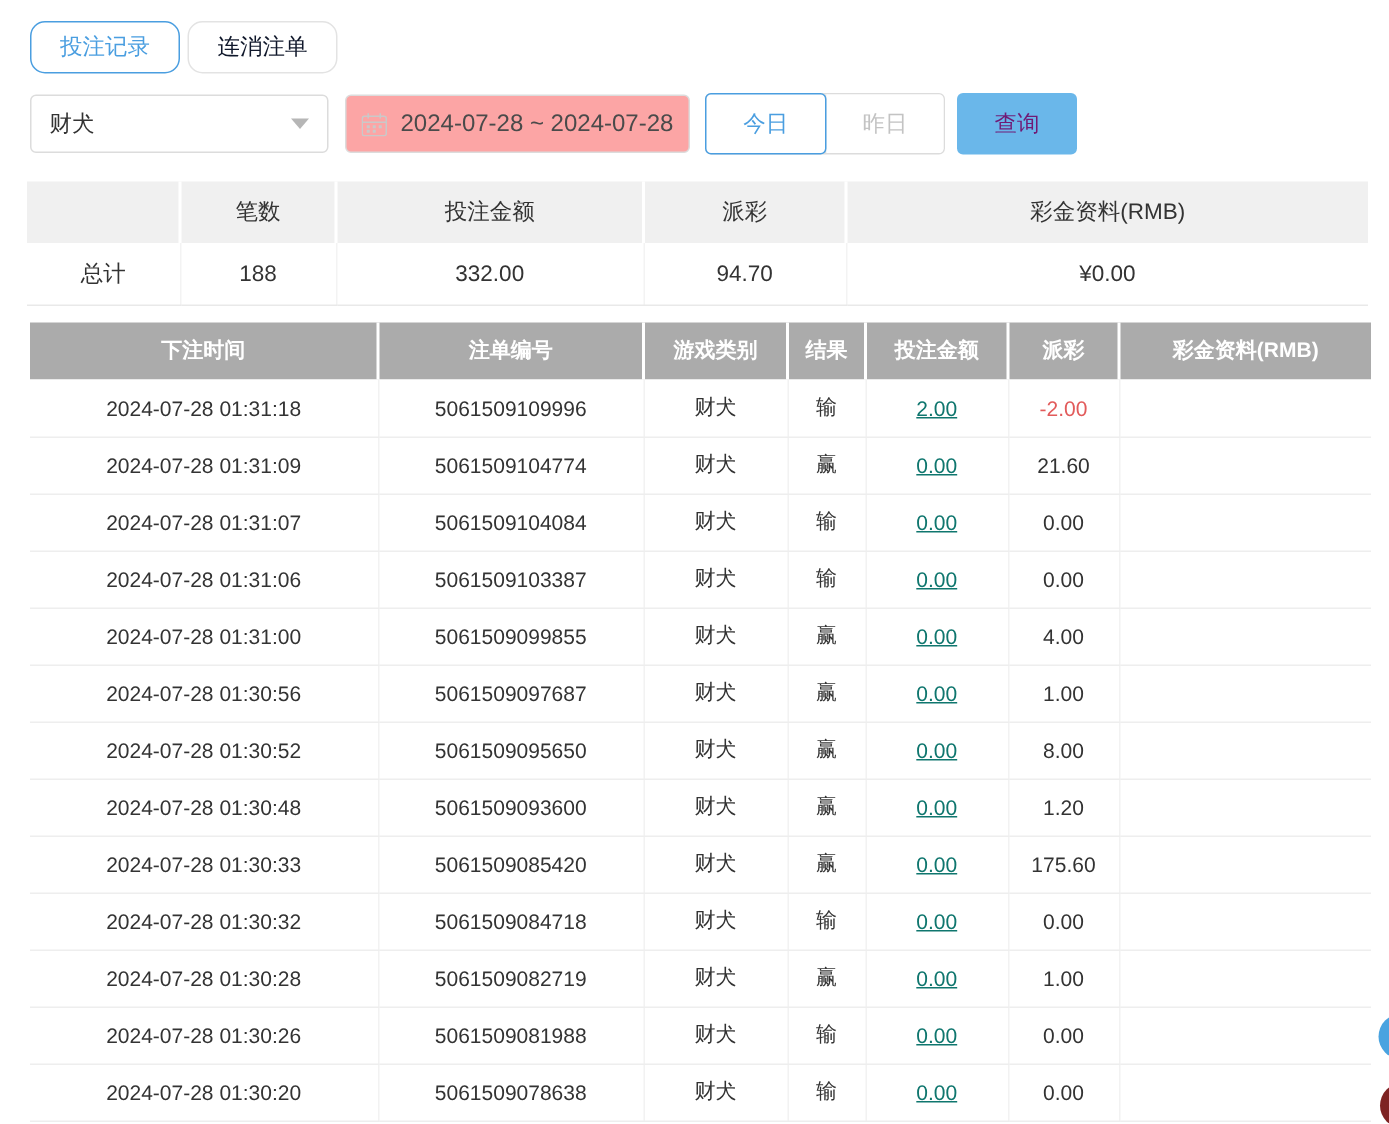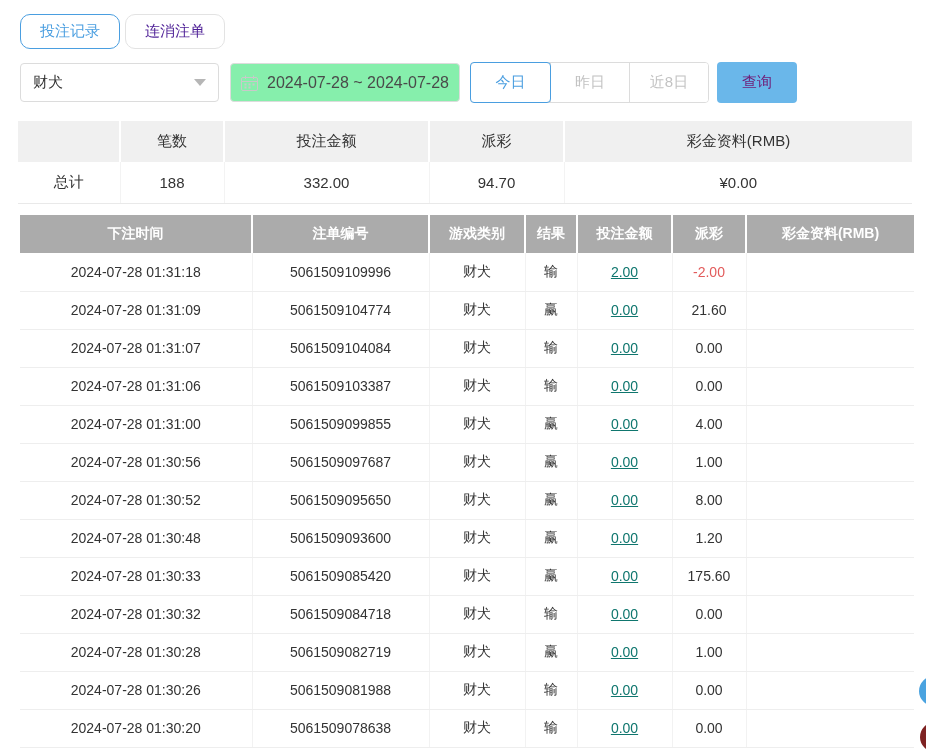--- a/index.html
+++ b/index.html
@@ -3,32 +3,32 @@
 <meta charset="utf-8">
 <style>
   * { margin:0; padding:0; box-sizing:border-box; }
   html,body { background:#fff; }
   body { font-family:"Liberation Sans", sans-serif; color:#333; }
   .page { position:relative; width:926px; height:749px; background:#fff; overflow:hidden; }
 
   
   .tabs { position:absolute; top:14px; left:20px; display:flex; gap:5px; }
   .tab { height:35px; padding:0 19px; display:flex; align-items:center; background:#fff;
-         border:1px solid #e3e3e3; border-radius:10px; font-size:15px; color:#4c1d95; cursor:pointer; }
+         border:1px solid #e3e3e3; border-radius:10px; font-size:15px; color:#0f172a; cursor:pointer; }
   .tab.active { border-color:#4a9ee0; color:#4a9ee0; }
 
   
   .filters { position:absolute; top:62px; left:20px; display:flex; align-items:center; }
   .select-box { width:199px; height:39px; border:1px solid #dcdcdc; border-radius:4px;
                 display:flex; align-items:center; padding:0 12px; font-size:15px; cursor:pointer; background:#fff; }
   .select-box .val { flex:1; color:#333; }
   .chevron { width:0; height:0; border-left:6px solid transparent; border-right:6px solid transparent;
              border-top:7px solid #b6b6b6; }
   .date-box { margin-left:11px; width:230px; height:39px; border:1px solid #dcdcdc; border-radius:4px;
-              display:flex; align-items:center; padding:0 10px; font-size:16px; color:#4a4a4a; background:#86efac; cursor:pointer; }
+              display:flex; align-items:center; padding:0 10px; font-size:16px; color:#4a4a4a; background:#fca5a5; cursor:pointer; }
   .cal-icon { width:17px; height:16px; margin-right:9px; flex:none; }
   .quick { margin-left:10px; display:flex; border:1px solid #dcdcdc; border-radius:4px; height:41px; }
   .quick .qbtn { width:79px; height:39px; background:#fff; border:none; border-left:1px solid #dcdcdc;
                  color:#c3c3c3; font-size:15px; cursor:pointer; font-family:inherit; }
   .quick .qbtn:first-child { border-left:none; border-radius:3px 0 0 3px; }
   .quick .qbtn:last-child { border-radius:0 3px 3px 0; }
   .quick .qbtn.active { position:relative; z-index:1; margin:-1px; width:81px; height:41px;
                         border:1px solid #4a9ee0; border-radius:4px; color:#4a9ee0; background:#fff; }
   .query-btn { margin-left:8px; width:80px; height:41px; background:#6ab7ea; color:#701a75; border:none;
                border-radius:4px; font-size:15px; cursor:pointer; font-family:inherit; }
@@ -88,21 +88,20 @@
         <rect x="7.5" y="8.5" width="2" height="2" fill="#c9c9c9"></rect>
         <rect x="11.5" y="8.5" width="2" height="2" fill="#c9c9c9"></rect>
         <rect x="3.5" y="11.5" width="2" height="2" fill="#c9c9c9"></rect>
         <rect x="7.5" y="11.5" width="2" height="2" fill="#c9c9c9"></rect>
       </svg>
       <span>2024-07-28 ~ 2024-07-28</span>
     </div>
     <div class="quick">
       <button class="qbtn active">今日</button>
       <button class="qbtn">昨日</button>
-      <button class="qbtn">近8日</button>
     </div>
     <button class="query-btn">查询</button>
   </div>
 
   <table class="summary">
     <thead>
       <tr>
         <th class="s-c1"></th>
         <th class="s-c2">笔数</th>
         <th class="s-c3">投注金额</th>

